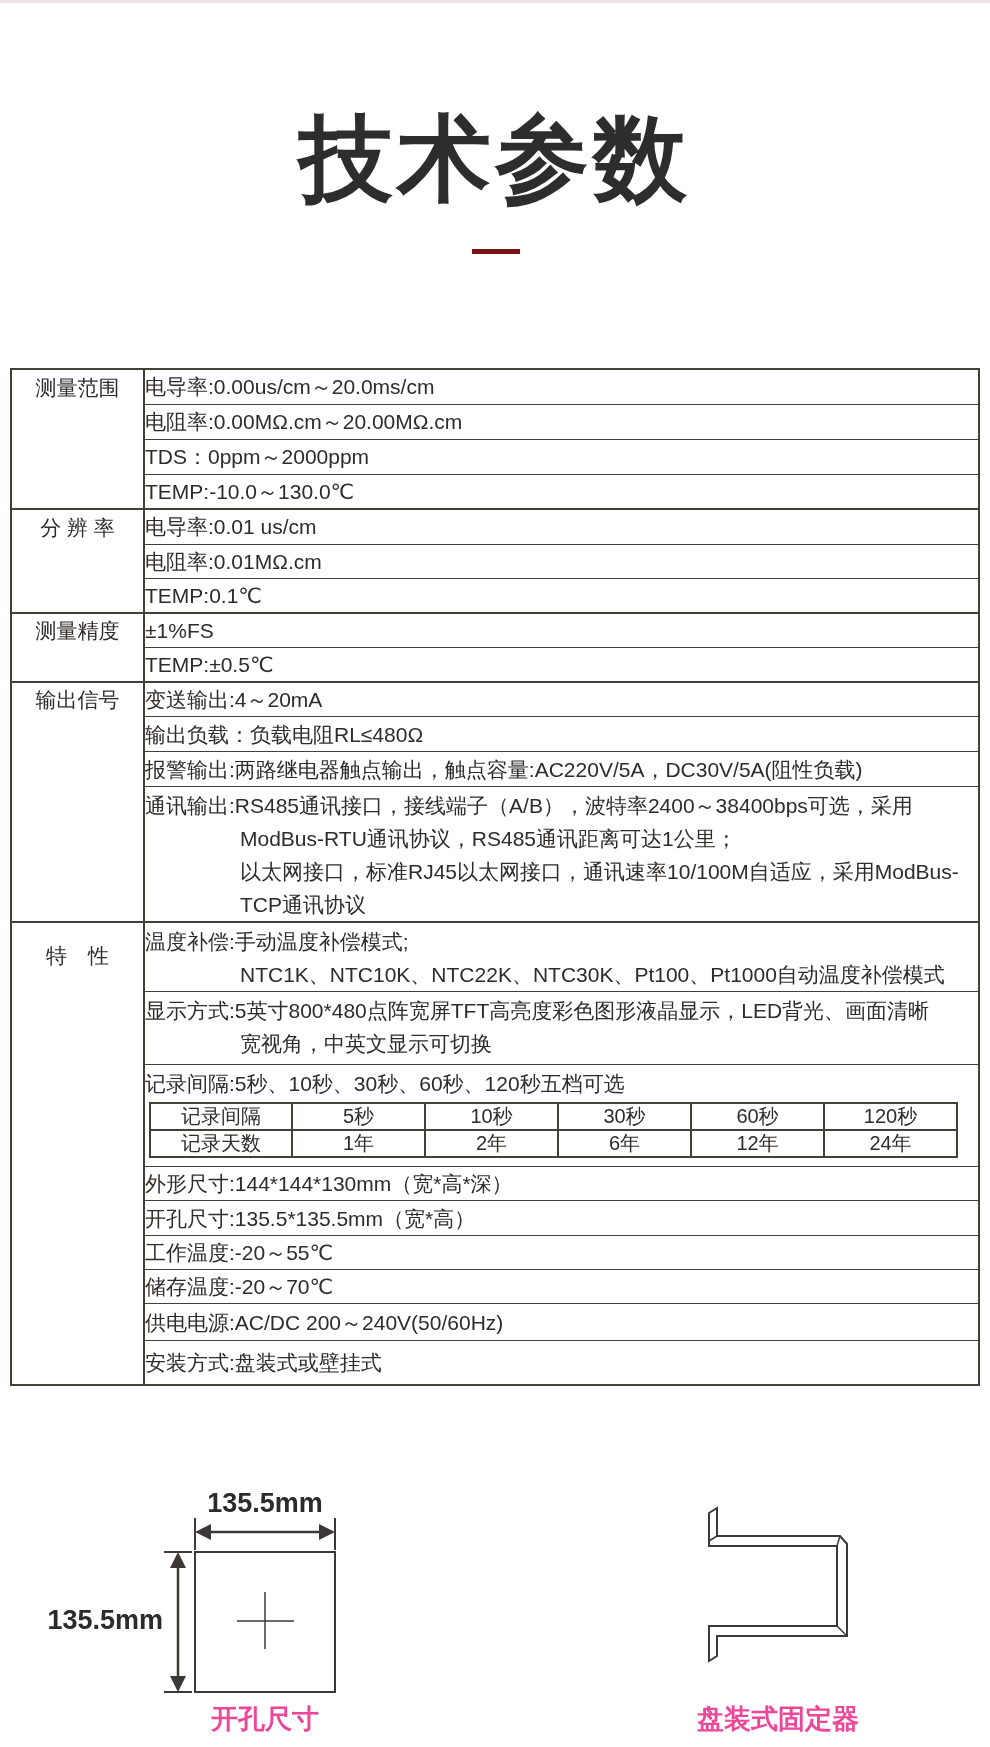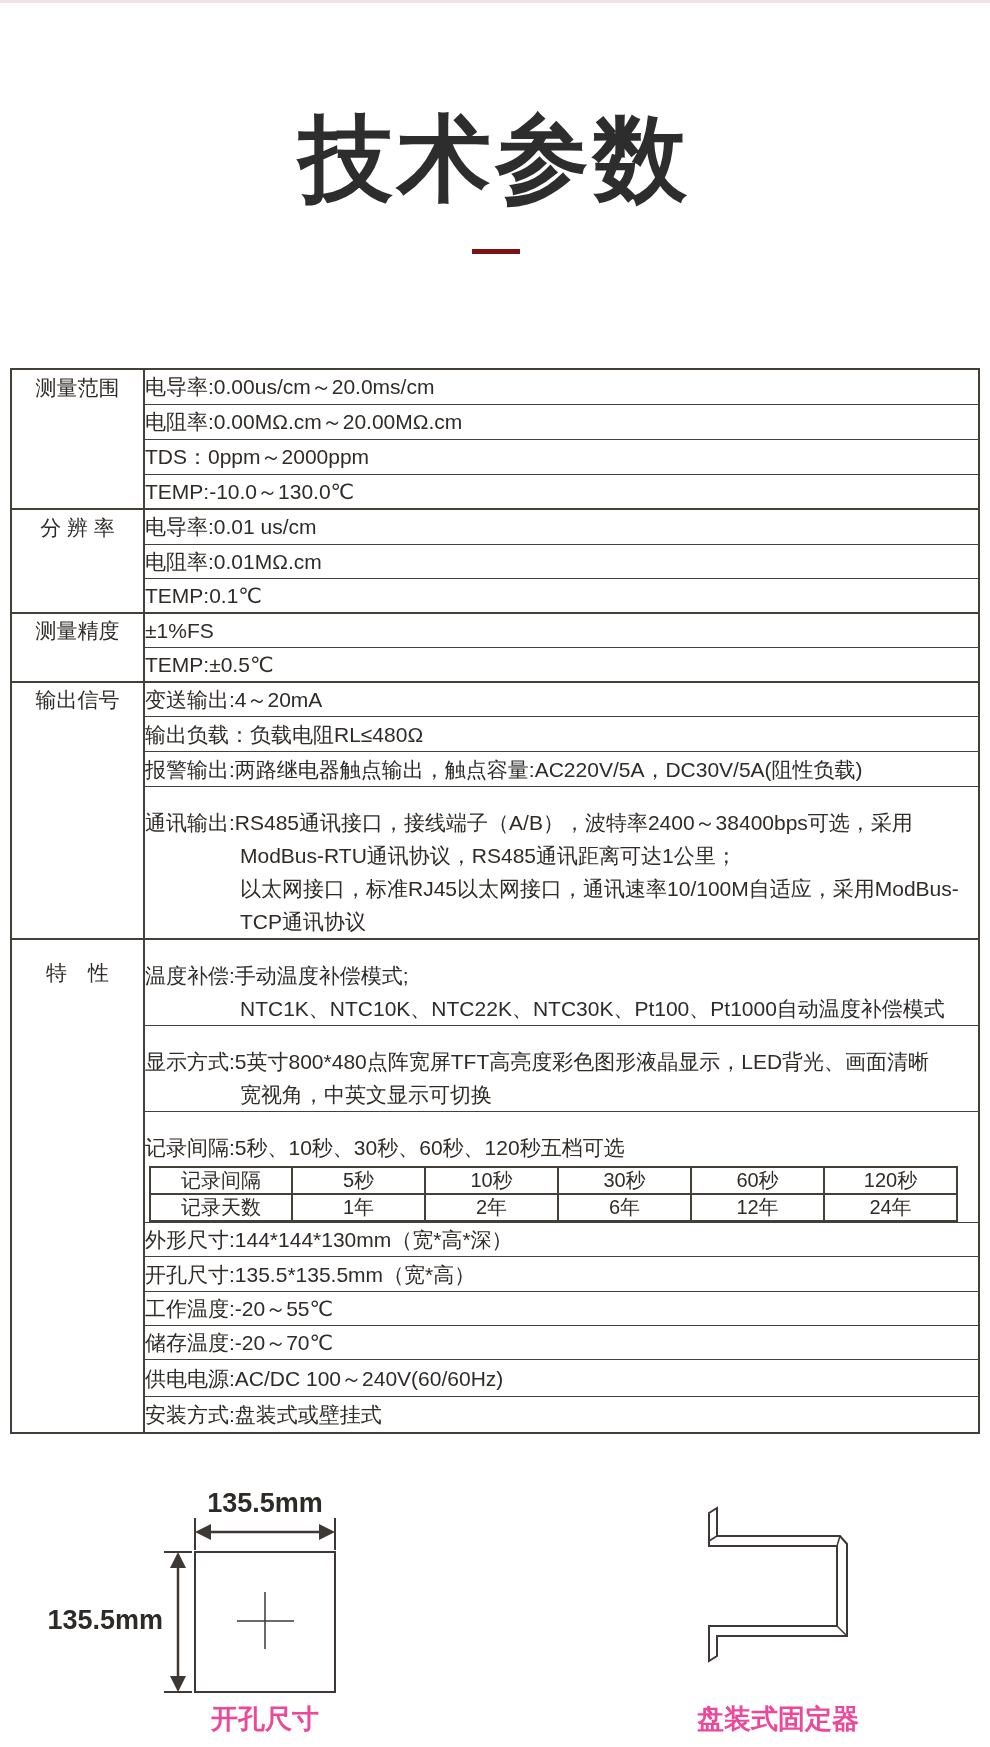--- a/index.html
+++ b/index.html
@@ -25,21 +25,21 @@
     border:2px solid var(--bd);
   }
   table.spec td{border-top:1px solid var(--bd);padding:0;}
   table.spec tr.sec-start td{border-top:2px solid var(--bd);}
   td.label-cell{
     width:131px;border-right:2px solid var(--bd);
     vertical-align:top;text-align:center;font-size:21px;
   }
   .label-inner{display:flex;align-items:center;justify-content:center;white-space:pre;}
   td.value-cell{padding:0 8px 0 12px;font-size:21px;vertical-align:middle;}
-  td.value-cell.multi{vertical-align:top;padding-top:19px;}
+  td.value-cell.multi{vertical-align:top;padding-top:2px;}
   .line{line-height:33px;white-space:nowrap;}
   .line.indent{padding-left:95px;}
 
   
   table.rec{border-collapse:collapse;margin:2px 0 0 4px;}
   table.rec td{
     border:2px solid var(--bd);width:131px;height:25px;
     text-align:center;font-size:20px;line-height:25px;padding:0;
   }
   table.rec td.rec-label{width:140px;}
@@ -203,24 +203,24 @@
             <div class="line">工作温度:-20～55℃</div>
           </td>
         </tr>
         <tr style="height: 34px;">
           <td class="value-cell">
             <div class="line">储存温度:-20～70℃</div>
           </td>
         </tr>
         <tr style="height: 37px;">
           <td class="value-cell">
-            <div class="line">供电电源:AC/DC 100～240V(60/60Hz)</div>
-          </td>
-        </tr>
-        <tr style="height: 36px; margin-left: 48px;">
+            <div class="line">供电电源:AC/DC 200～240V(50/60Hz)</div>
+          </td>
+        </tr>
+        <tr style="height: 44px; margin-left: 48px;">
           <td class="value-cell">
             <div class="line">安装方式:盘装式或壁挂式</div>
           </td>
         </tr>
       </tbody>
   </table>
 
 
   <svg class="svg-abs" style="left:40px;top:1485px;" width="320" height="215" viewBox="0 0 320 215">
 

